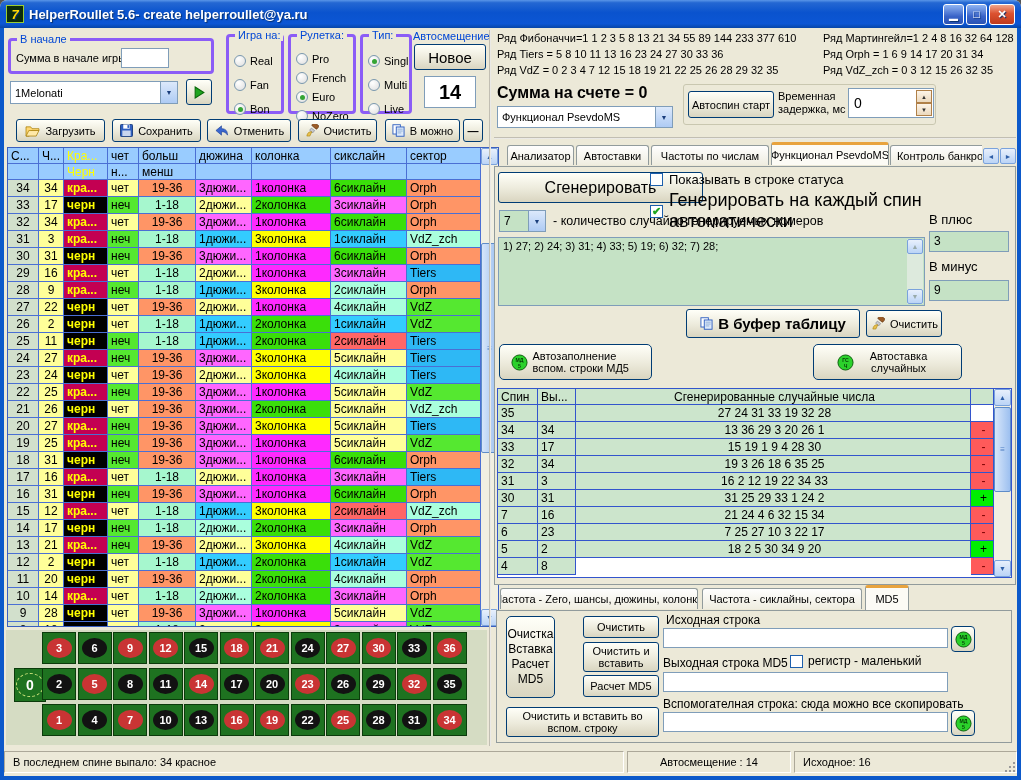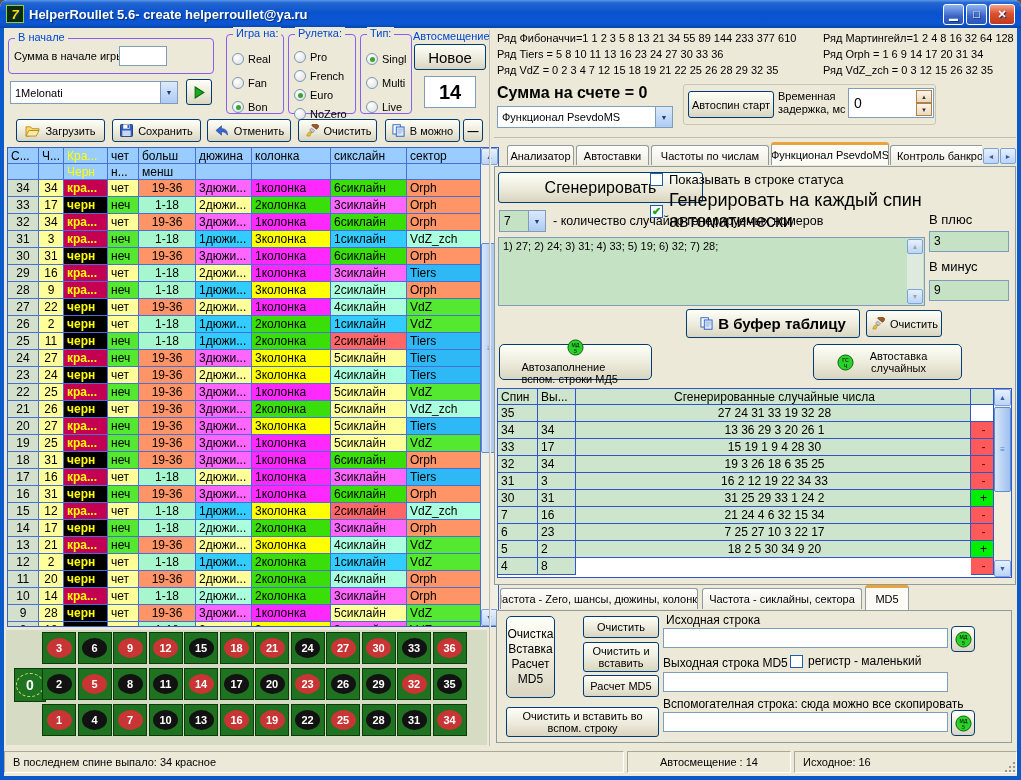--- a/index.html
+++ b/index.html
@@ -15,21 +15,21 @@
   .appicon{width:18px;height:18px;margin-right:5px;background:#0B2B0B;border:1px solid #9ACD32;
     color:#FFD800;font-size:13px;font-weight:bold;display:flex;align-items:center;justify-content:center;font-style:italic;}
   .winbtns{margin-left:auto;display:flex;}
   .tbtn{width:21px;height:21px;margin-left:2px;border:1px solid #fff;border-radius:3px;
     background:linear-gradient(180deg,#8FB4F2,#3963C8 60%,#2B54B4);color:#fff;
     display:flex;align-items:center;justify-content:center;font-size:11px;font-weight:bold;}
   .tbtn.close{width:26px;background:linear-gradient(180deg,#F0A58C,#DC5230 45%,#C03A1C);}
   
   .edge{position:absolute;background:#0C59CA;z-index:50;}
   
-  .gbox{position:absolute;border:1px solid #8b5cf6;border-radius:4px;}
+  .gbox{position:absolute;border:3px solid #8b5cf6;border-radius:4px;}
   .glabel{position:absolute;top:-8px;left:6px;background:#ECE9D8;padding:0 3px;color:#0046D5;white-space:nowrap;}
   .bluelabel{color:#0046D5;}
   .radio{display:flex;align-items:center;gap:4px;position:absolute;white-space:nowrap;cursor:default;}
   .rdot{width:12px;height:12px;border-radius:50%;border:1px solid #7A98AF;
     background:radial-gradient(circle at 35% 30%,#fff,#DDD);flex:0 0 12px;}
   .rdot.on{position:relative;}
   .rdot.on::after{content:"";position:absolute;left:3px;top:3px;width:5px;height:5px;border-radius:50%;background:#35A535;}
   .xbtn{position:absolute;background:linear-gradient(180deg,#FFFFF8,#ECEADB 55%,#D9D5C0);
     border:1px solid #003C74;border-radius:3px;display:flex;align-items:center;justify-content:center;
     gap:5px;font-size:11px;cursor:default;white-space:nowrap;}
@@ -774,21 +774,21 @@
     <span class="ic">
         <svg width="15" height="13" viewBox="0 0 16 14">
           <rect x="8.6" y="-0.5" width="7" height="4.6" rx="1" transform="rotate(38 12 2)" fill="#9A5B26" stroke="#5E3410" stroke-width="0.6"></rect>
           <rect x="6.4" y="5.4" width="4.4" height="3" transform="rotate(38 8.6 7)" fill="#C9CBD0" stroke="#7A7E88" stroke-width="0.6"></rect>
           <path d="M3 13c.5-3.4 2.2-5 5.4-4.6L6.2 13z" fill="#E8C050" stroke="#A67C00" stroke-width="0.6"></path>
         </svg>
       </span>
     <span>Очистить</span>
   </div>
 
-  <div class="xbtn" style="left:499px;top:344px;width:153px;height:36px;border-radius:5px;flex-direction:column;">
+  <div class="xbtn" style="left:499px;top:344px;width:153px;height:36px;border-radius:5px;">
     <span class="ic">
         <svg width="17" height="17" viewBox="0 0 18 18">
           <circle cx="9" cy="9" r="8" fill="#2BD12B" stroke="#0A5A0A"></circle>
           <text x="9" y="8.5" font-size="5.5" text-anchor="middle" fill="#063D06" font-weight="bold">МД</text>
           <text x="9" y="14.5" font-size="5.5" text-anchor="middle" fill="#063D06" font-weight="bold">5</text>
         </svg>
       </span>
     <span style="white-space:normal;width:108px;line-height:12px;">Автозаполнение вспом. строки МД5</span>
   </div>
   <div class="xbtn" style="left:813px;top:344px;width:149px;height:36px;border-radius:5px;">

